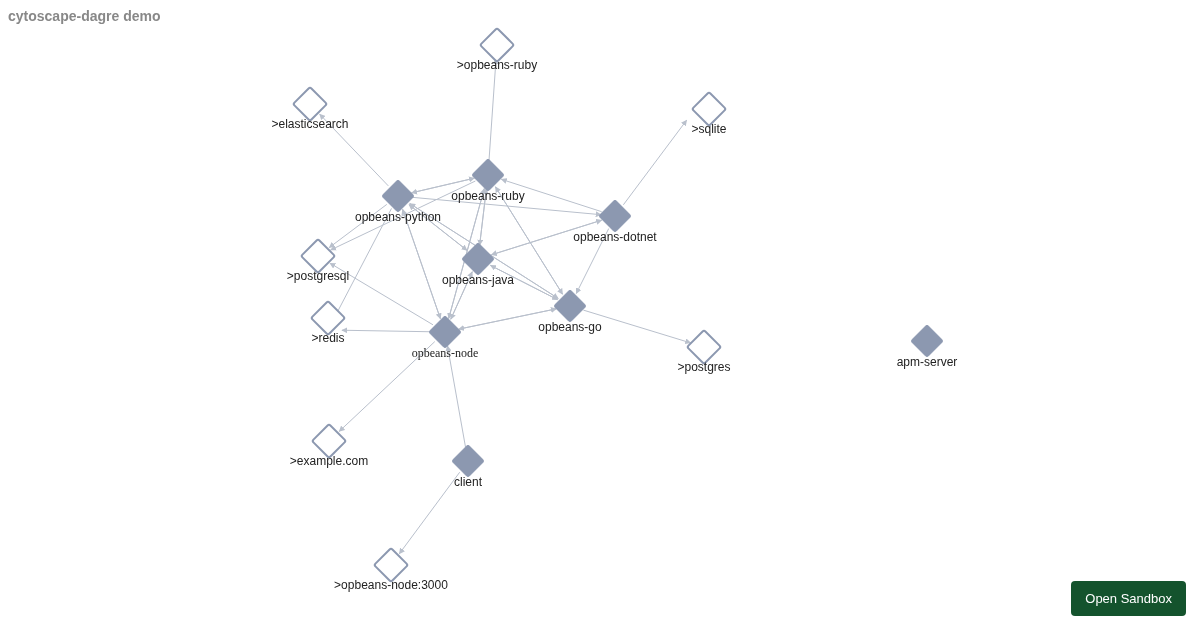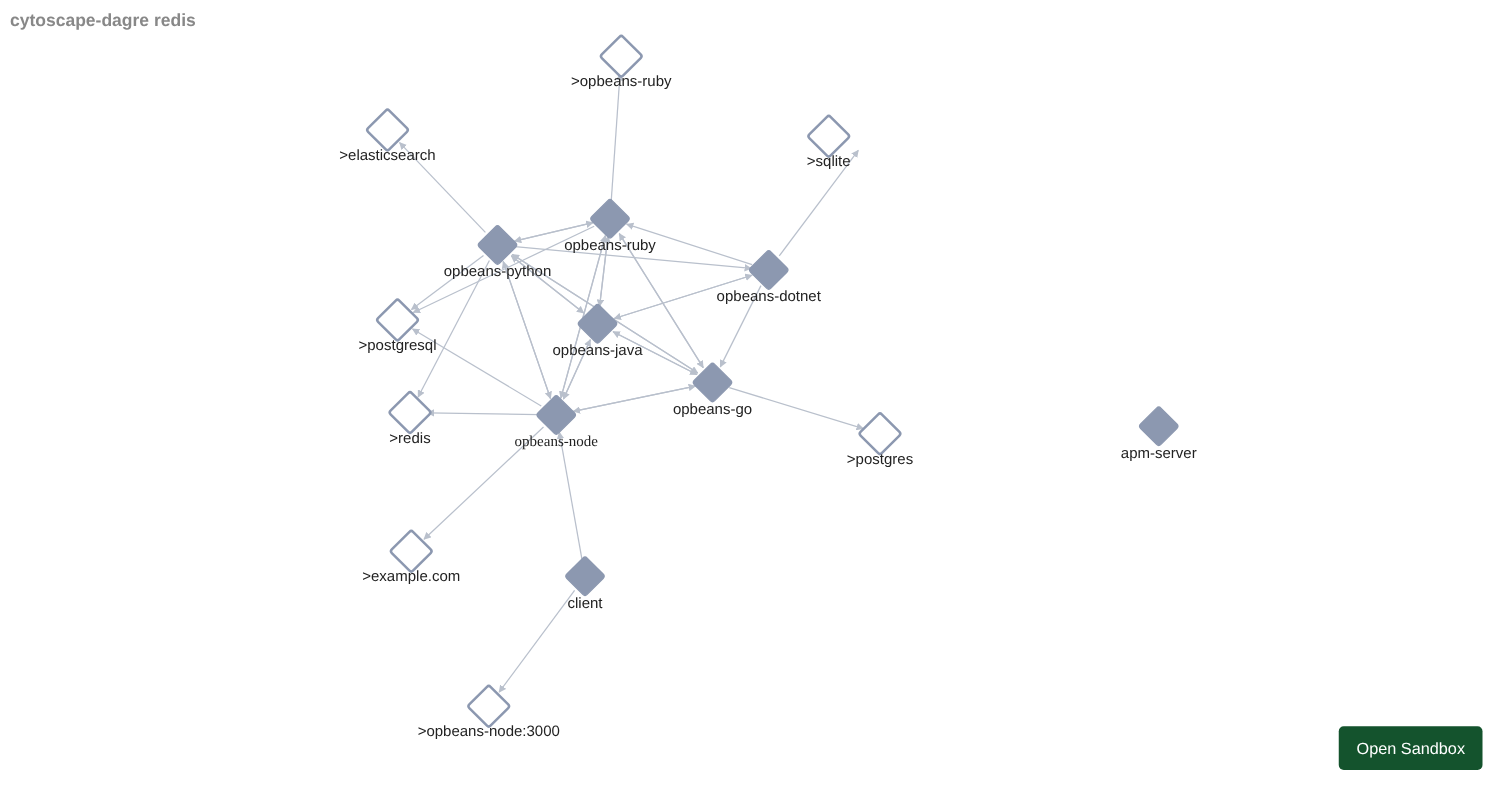--- a/index.html
+++ b/index.html
@@ -9,21 +9,21 @@
   .diamond{width:22px;height:22px;transform:rotate(45deg);border-radius:3px}
   .diamond.filled{background:#8c98b0;border:1px solid #8c98b0}
   .diamond.hollow{background:#fff;border:2px solid #8c98b0}
   .node-label{position:absolute;left:50%;top:26px;transform:translateX(-50%);white-space:nowrap;font-size:12px;color:#222;text-align:center}
   svg.edges{position:absolute;left:0;top:0;width:1200px;height:630px;pointer-events:none}
   #open-sandbox{position:absolute;right:14px;bottom:14px;background:#14532d;color:#fff;border:none;border-radius:4px;padding:10px 14px;font-size:13px;cursor:pointer}
 </style>
 </head>
 <body>
 
-<div id="title">cytoscape-dagre redis</div>
+<div id="title">cytoscape-dagre demo</div>
 
 <div id="graph">
   <svg class="edges" id="edge-layer">
     <defs>
       <marker id="arrow" viewBox="0 0 10 10" refX="9" refY="5" markerWidth="6" markerHeight="6" orient="auto-start-reverse">
         <path d="M 0 0 L 10 5 L 0 10 z" fill="#b9c0cc"></path>
       </marker>
     </defs>
   <line x1="488.96691637262825" y1="161.03343017314762" x2="496.03308362737175" y2="58.966569826852385" stroke="#b9c0cc" stroke-width="1" marker-end="url(#arrow)"></line>
       <line x1="388.3228829564569" y1="185.88301399993222" x2="319.6771170435431" y2="114.11698600006778" stroke="#b9c0cc" stroke-width="1" marker-end="url(#arrow)"></line>
@@ -64,21 +64,21 @@
       <line x1="459.6694018622349" y1="472.2517169652931" x2="399.3305981377651" y2="553.7482830347069" stroke="#b9c0cc" stroke-width="1" marker-end="url(#arrow)"></line>
     </svg>
 <div class="node" style="left: 497px; top: 45px;">
       <div class="diamond hollow"></div>
       <div class="node-label">&gt;opbeans-ruby</div>
     </div>
     <div class="node" style="left: 310px; top: 104px;">
       <div class="diamond hollow"></div>
       <div class="node-label">&gt;elasticsearch</div>
     </div>
-    <div class="node" style="left: 663px; top: 109px;">
+    <div class="node" style="left: 709px; top: 109px;">
       <div class="diamond hollow"></div>
       <div class="node-label">&gt;sqlite</div>
     </div>
     <div class="node" style="left: 488px; top: 175px;">
       <div class="diamond filled"></div>
       <div class="node-label">opbeans-ruby</div>
     </div>
     <div class="node" style="left: 398px; top: 196px;">
       <div class="diamond filled"></div>
       <div class="node-label">opbeans-python</div>
@@ -92,21 +92,21 @@
       <div class="node-label">&gt;postgresql</div>
     </div>
     <div class="node" style="left: 478px; top: 259px;">
       <div class="diamond filled"></div>
       <div class="node-label">opbeans-java</div>
     </div>
     <div class="node" style="left: 570px; top: 306px;">
       <div class="diamond filled"></div>
       <div class="node-label">opbeans-go</div>
     </div>
-    <div class="node" style="left: 328px; top: 330px;">
+    <div class="node" style="left: 328px; top: 318px;">
       <div class="diamond hollow"></div>
       <div class="node-label">&gt;redis</div>
     </div>
     <div class="node" style="left: 445px; top: 332px; font-family: Liberation Serif, serif;">
       <div class="diamond filled"></div>
       <div class="node-label">opbeans-node</div>
     </div>
     <div class="node" style="left: 704px; top: 347px;">
       <div class="diamond hollow"></div>
       <div class="node-label">&gt;postgres</div>

